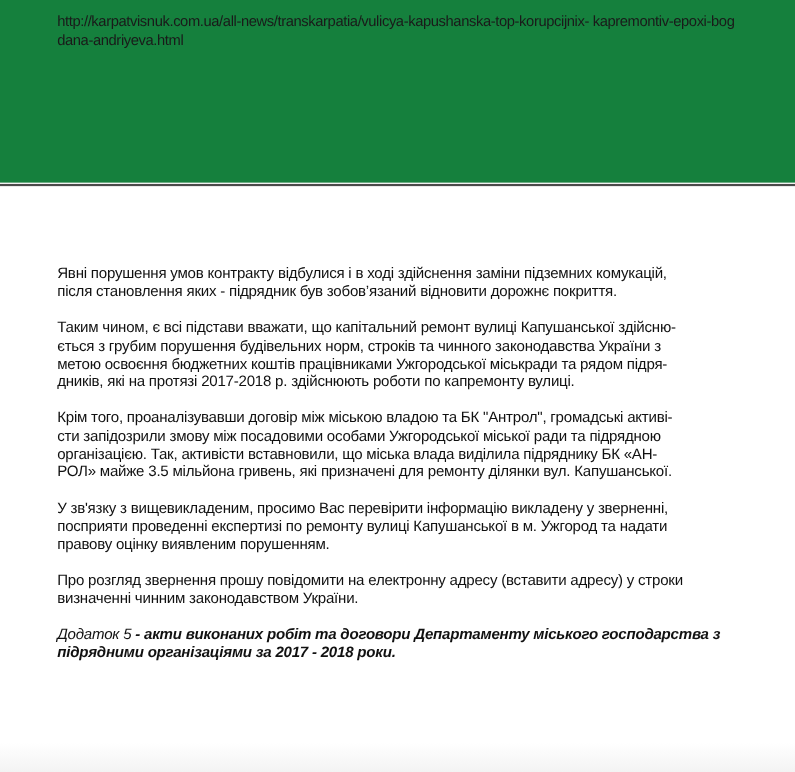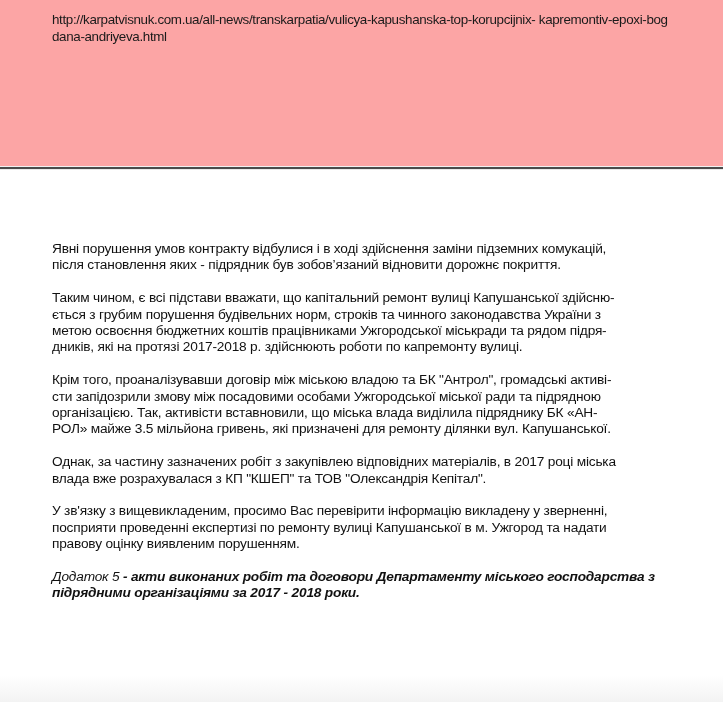--- a/index.html
+++ b/index.html
@@ -13,21 +13,21 @@
       overflow: hidden;
       position: relative;
       font-family: "Liberation Sans", sans-serif;
       color: #111111;
     }
     .page-top {
       position: absolute;
       left: 0; top: 0;
       width: 723px;
       height: 167px;
-      background: #fca5a5;
+      background: #15803d;
     }
     .url-text {
       position: absolute;
       left: 52px;
       top: 12px;
       width: 620px;
       font-size: 13.4px;
       line-height: 16.5px;
       letter-spacing: -0.35px;
       color: #1a1a1a;
@@ -87,21 +87,21 @@
     <p class="para">Явні порушення умов контракту відбулися і в ході здійснення заміни підземних комукацій,
 після становлення яких - підрядник був зобов’язаний відновити дорожнє покриття.</p>
     <p class="para">Таким чином,  є всі підстави вважати, що капітальний ремонт вулиці Капушанської здійсню-
 ється з грубим порушення будівельних норм, строків та чинного законодавства України з
 метою освоєння бюджетних коштів працівниками Ужгородської міськради та рядом підря-
 дників, які на протязі 2017-2018 р. здійснюють роботи по капремонту вулиці.</p>
     <p class="para">Крім того, проаналізувавши договір між міською владою та БК "Антрол", громадські активі-
 сти запідозрили змову між посадовими особами Ужгородської міської ради та підрядною
 організацією. Так, активісти вставновили, що міська влада виділила підряднику БК «АН-
 РОЛ» майже 3.5 мільйона гривень, які призначені для ремонту ділянки вул. Капушанської.</p>
-    <p class="para">Однак, за частину зазначених робіт з закупівлею відповідних матеріалів, в 2017 році міська
-влада вже розрахувалася з КП "КШЕП" та ТОВ "Олександрія Кепітал".</p>
     <p class="para">У зв'язку з вищевикладеним, просимо Вас перевірити інформацію викладену у зверненні,
 посприяти проведенні експертизі по ремонту вулиці Капушанської в м. Ужгород та надати
 правову оцінку виявленим порушенням.</p>
+    <p class="para">Про розгляд звернення прошу повідомити на електронну адресу (вставити адресу) у строки
+визначенні чинним законодавством України.</p>
     <p class="appendix"><span>Додаток 5</span><span class="strong"> - акти виконаних робіт та договори Департаменту міського господарства з
 підрядними організаціями за 2017 - 2018 роки.</span></p>
   </div>
 </div>
 
 </body></html>

